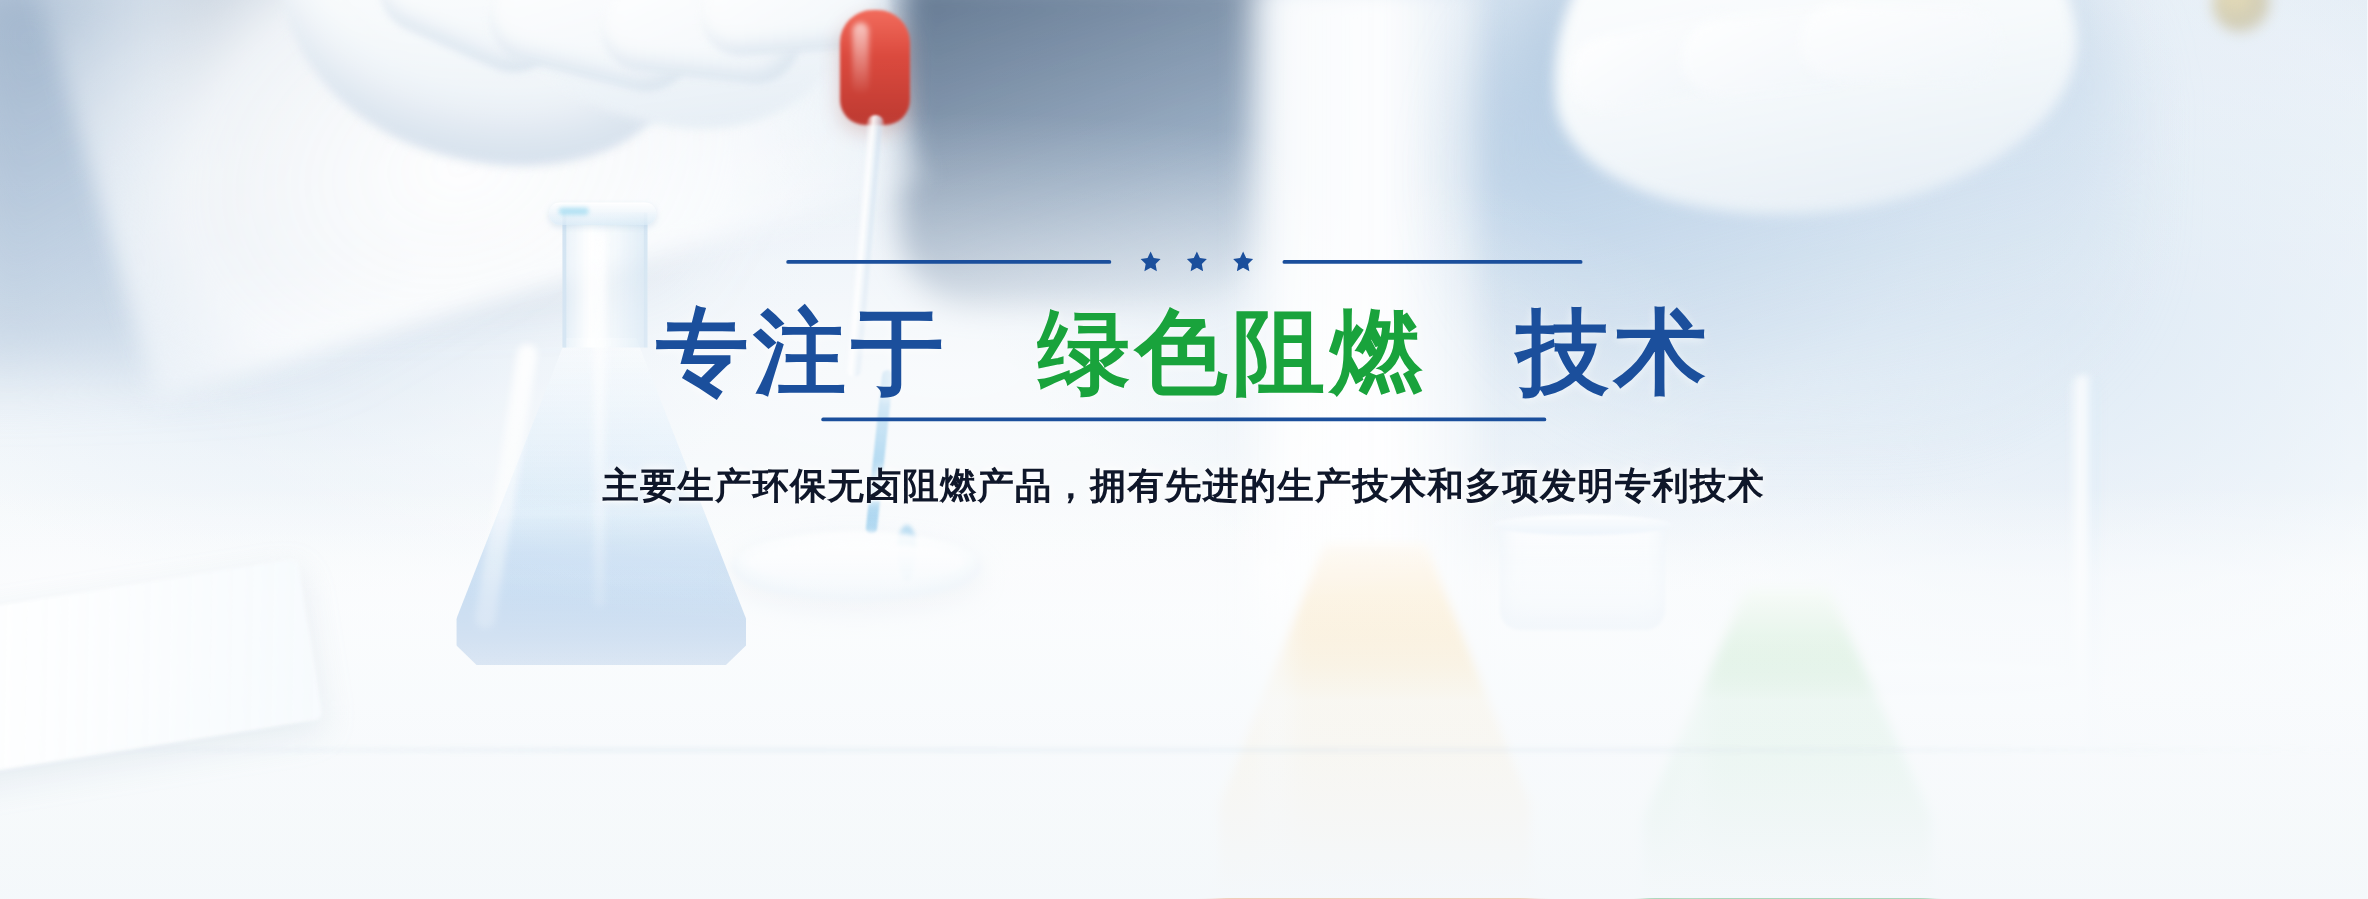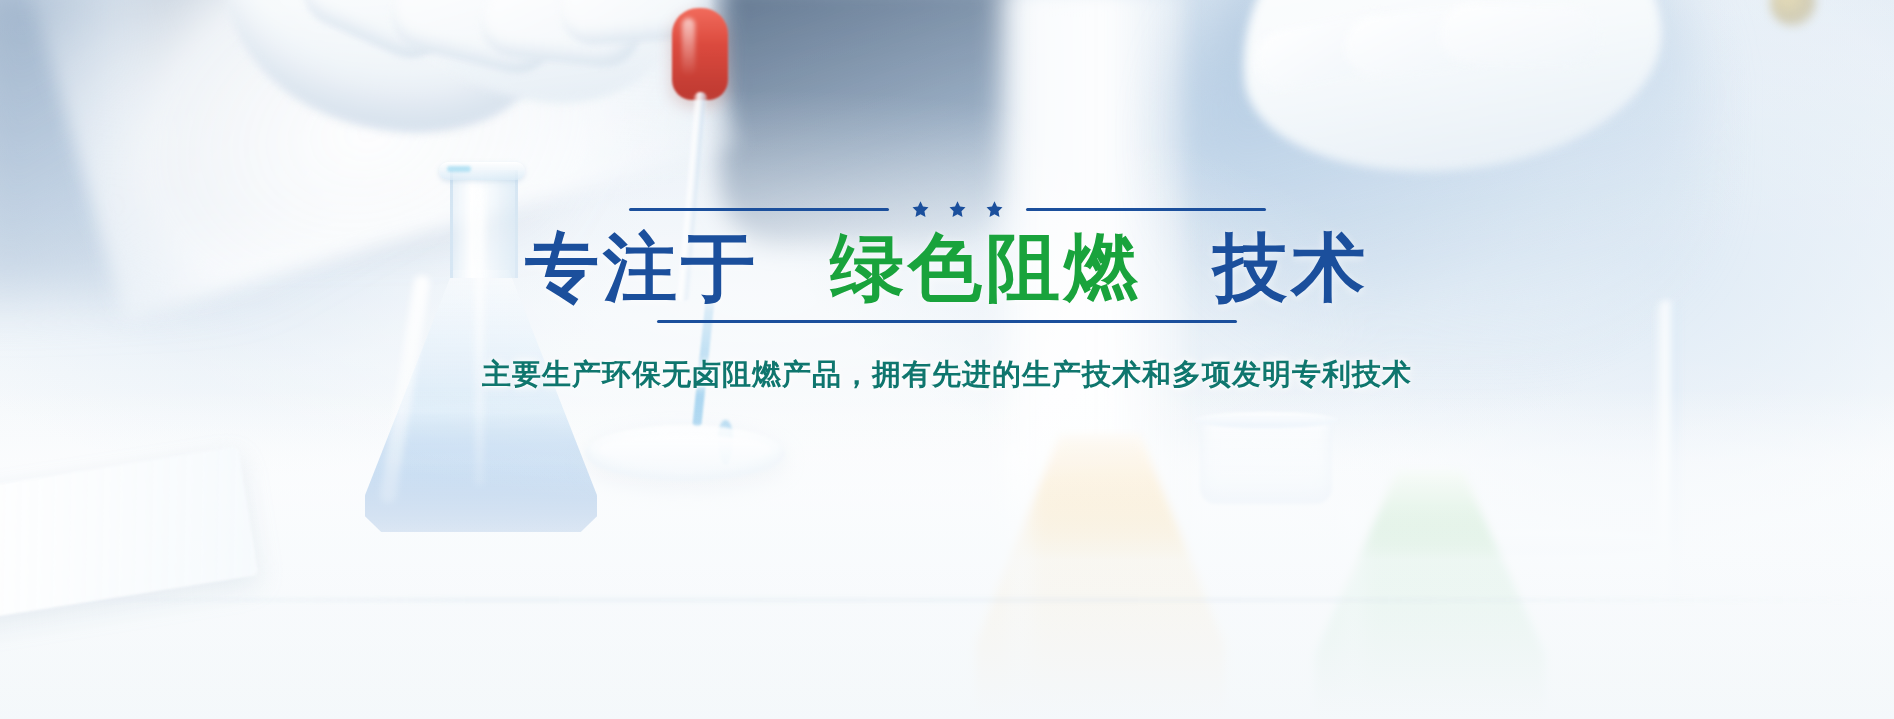--- a/index.html
+++ b/index.html
@@ -311,21 +311,21 @@
   }
   .rule-left{width:260px;}
   .rule-right{width:240px;}
   .stars{display:flex;gap:18px;margin:0 22px;}
   .star{
     width:19px;height:19px;display:block;
     color:#1b4f9c;
   }
 
   .headline{
-    margin-top:6px;
+    margin-top:20px;
     font-size:74px;
     font-weight:bold;
     letter-spacing:4px;
     line-height:1.08;
     white-space:nowrap;
     text-shadow:0 2px 8px rgba(255,255,255,.6);
   }
   .hl-blue{color:#1b4f9c;}
   .hl-green{color:#19a33c;}
   .hl-gap{display:inline-block;width:22px;}
@@ -342,21 +342,21 @@
     color:#1b4f9c;
     white-space:nowrap;
     text-shadow:0 1px 5px rgba(255,255,255,.7);
   }
 
   .sub{
     margin-top:32px;
     font-size:29px;
     font-weight:bold;
     letter-spacing:1px;
-    color:#0f766e;
+    color:#0f172a;
     white-space:nowrap;
     text-shadow:
       0 0 7px rgba(255,255,255,.95),
       0 0 14px rgba(255,255,255,.85),
       0 1px 2px rgba(255,255,255,.9);
   }
 </style>
 </head>
 <body>
 

